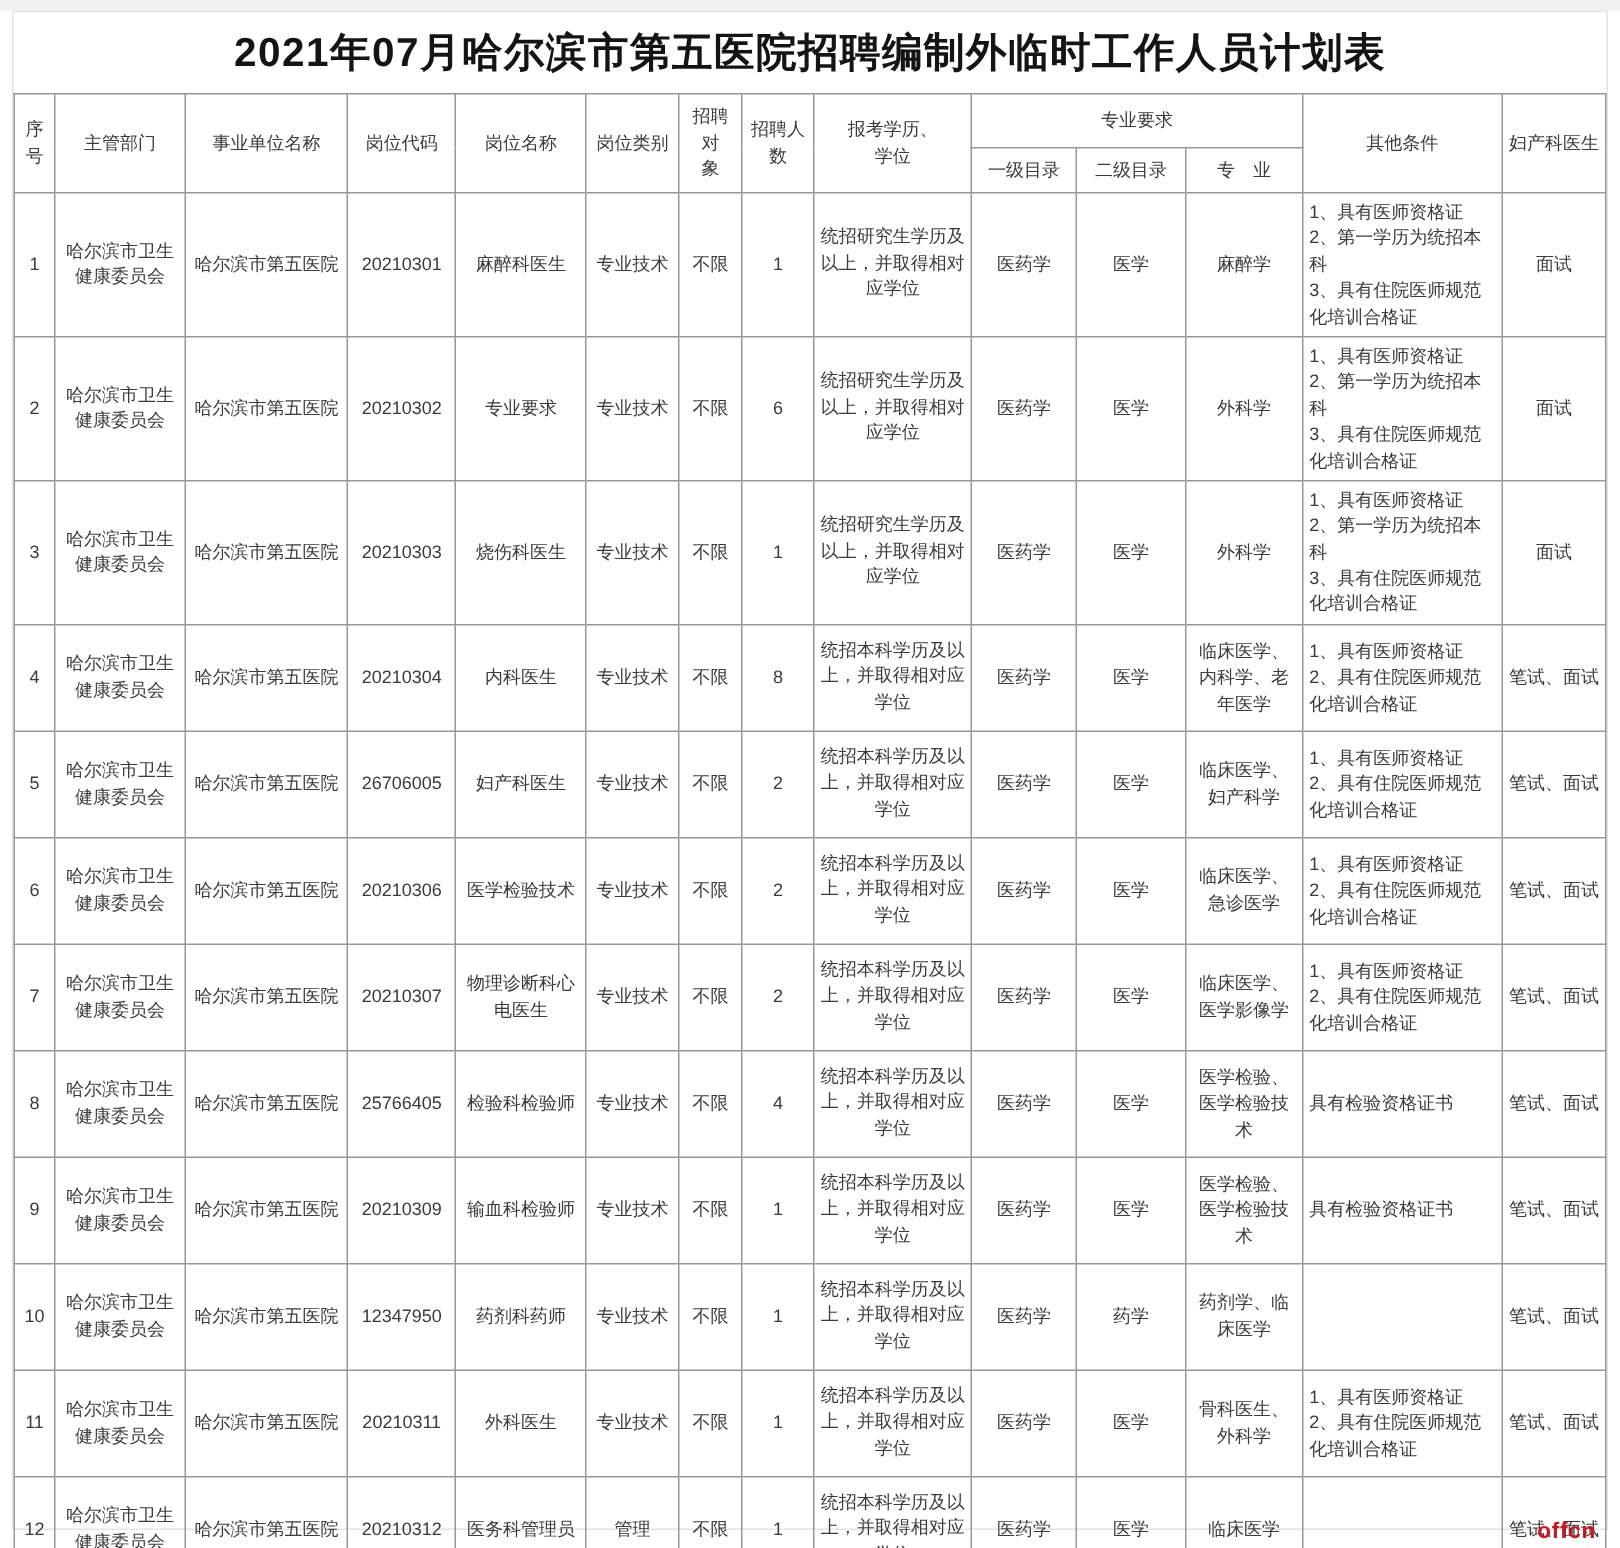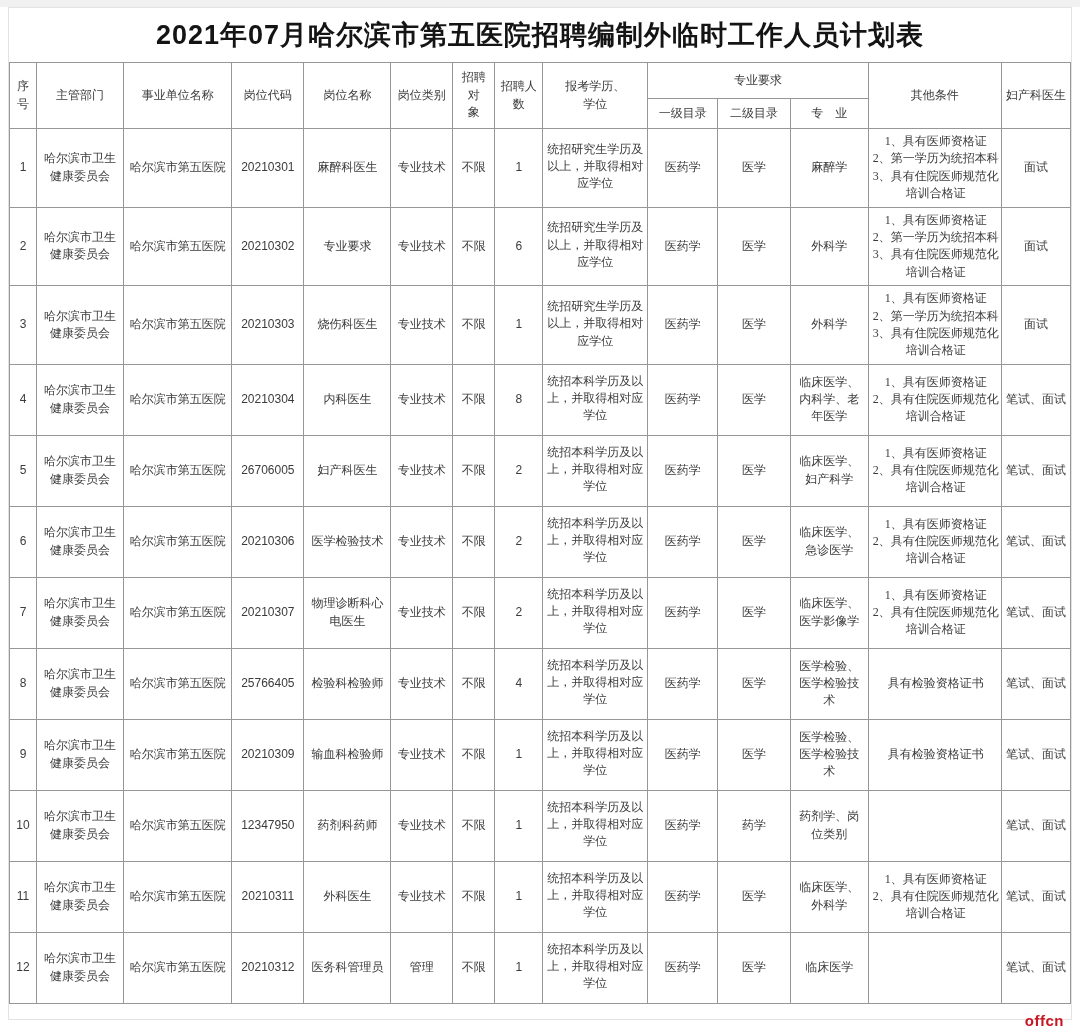--- a/index.html
+++ b/index.html
@@ -30,21 +30,21 @@
   .plan th,.plan td{
     border:1px solid var(--border);
     font-size:12px;font-weight:400;color:var(--cell-text);
     text-align:center;vertical-align:middle;
     padding:4px 3px;line-height:1.45;word-break:break-all;
   }
   .plan thead tr.h1 th{height:36px;}
   .plan thead tr.h2 th{height:30px;}
   .plan tbody.data tr{height:71px;}
   td.edu{padding:4px 1px;font-family:Liberation Mono, monospace;}
-  td.other{text-align:center;white-space:pre-line;padding:4px 2px 4px 4px;font-family:Liberation Serif, serif;}
+  td.other{text-align:left;white-space:pre-line;padding:4px 2px 4px 4px;}
   
   col.c-no{width:2.55%;} col.c-dept{width:8.2%;} col.c-unit{width:10.2%;}
   col.c-code{width:6.8%;} col.c-post{width:8.2%;} col.c-cat{width:5.8%;}
   col.c-target{width:4.0%;} col.c-count{width:4.5%;} col.c-edu{width:9.9%;}
   col.c-cat1{width:6.6%;} col.c-cat2{width:6.85%;} col.c-major{width:7.35%;}
   col.c-other{width:12.55%;} col.c-method{width:6.5%;}
   th.pre{white-space:pre-line;}
   .watermark{
     position:absolute;right:16px;bottom:3px;
     color:var(--watermark-red);
@@ -261,37 +261,37 @@
     <td>哈尔滨市卫生健康委员会</td>
     <td>哈尔滨市第五医院</td>
     <td>12347950</td>
     <td>药剂科药师</td>
     <td>专业技术</td>
     <td>不限</td>
     <td>1</td>
     <td class="edu">统招本科学历及以上，并取得相对应学位</td>
     <td>医药学</td>
     <td>药学</td>
-    <td>药剂学、岗位类别</td>
+    <td>药剂学、临床医学</td>
     <td class="other"></td>
     <td>笔试、面试</td>
   </tr>
           <tr>
     <td>11</td>
     <td>哈尔滨市卫生健康委员会</td>
     <td>哈尔滨市第五医院</td>
     <td>20210311</td>
     <td>外科医生</td>
     <td>专业技术</td>
     <td>不限</td>
     <td>1</td>
     <td class="edu">统招本科学历及以上，并取得相对应学位</td>
     <td>医药学</td>
     <td>医学</td>
-    <td>临床医学、外科学</td>
+    <td>骨科医生、外科学</td>
     <td class="other">1、具有医师资格证
 2、具有住院医师规范化培训合格证</td>
     <td>笔试、面试</td>
   </tr>
           <tr>
     <td>12</td>
     <td>哈尔滨市卫生健康委员会</td>
     <td>哈尔滨市第五医院</td>
     <td>20210312</td>
     <td>医务科管理员</td>

